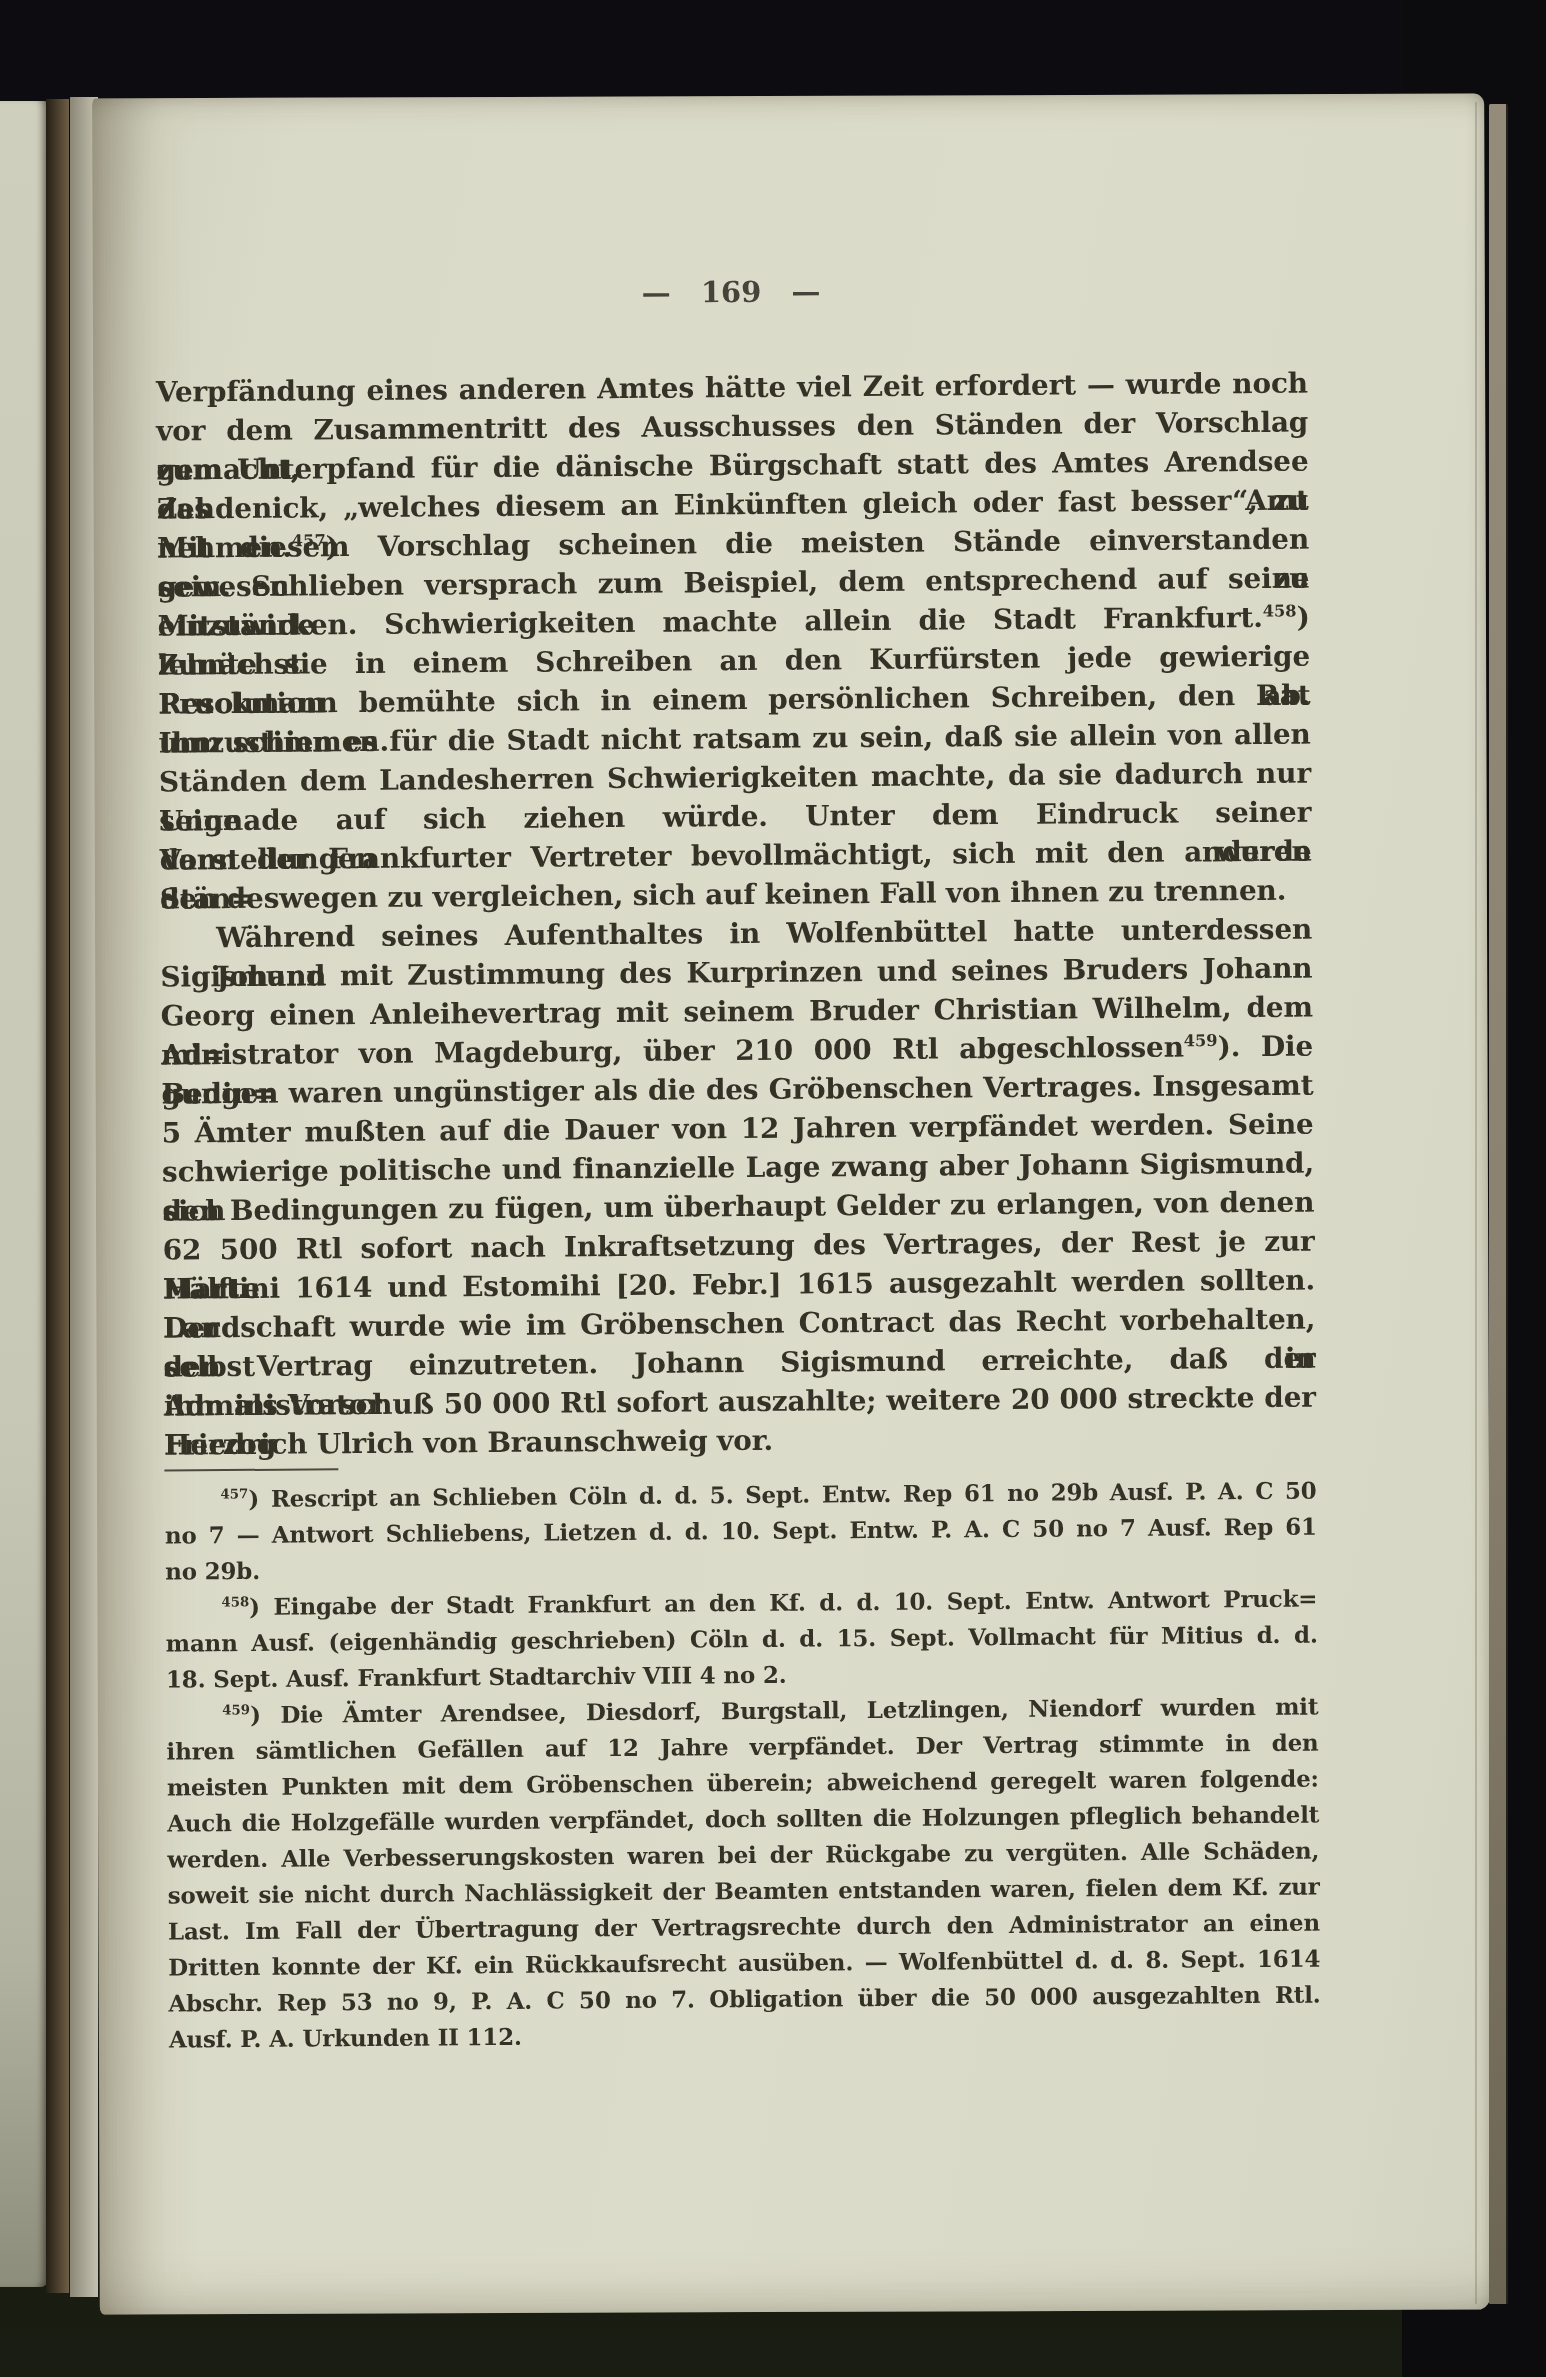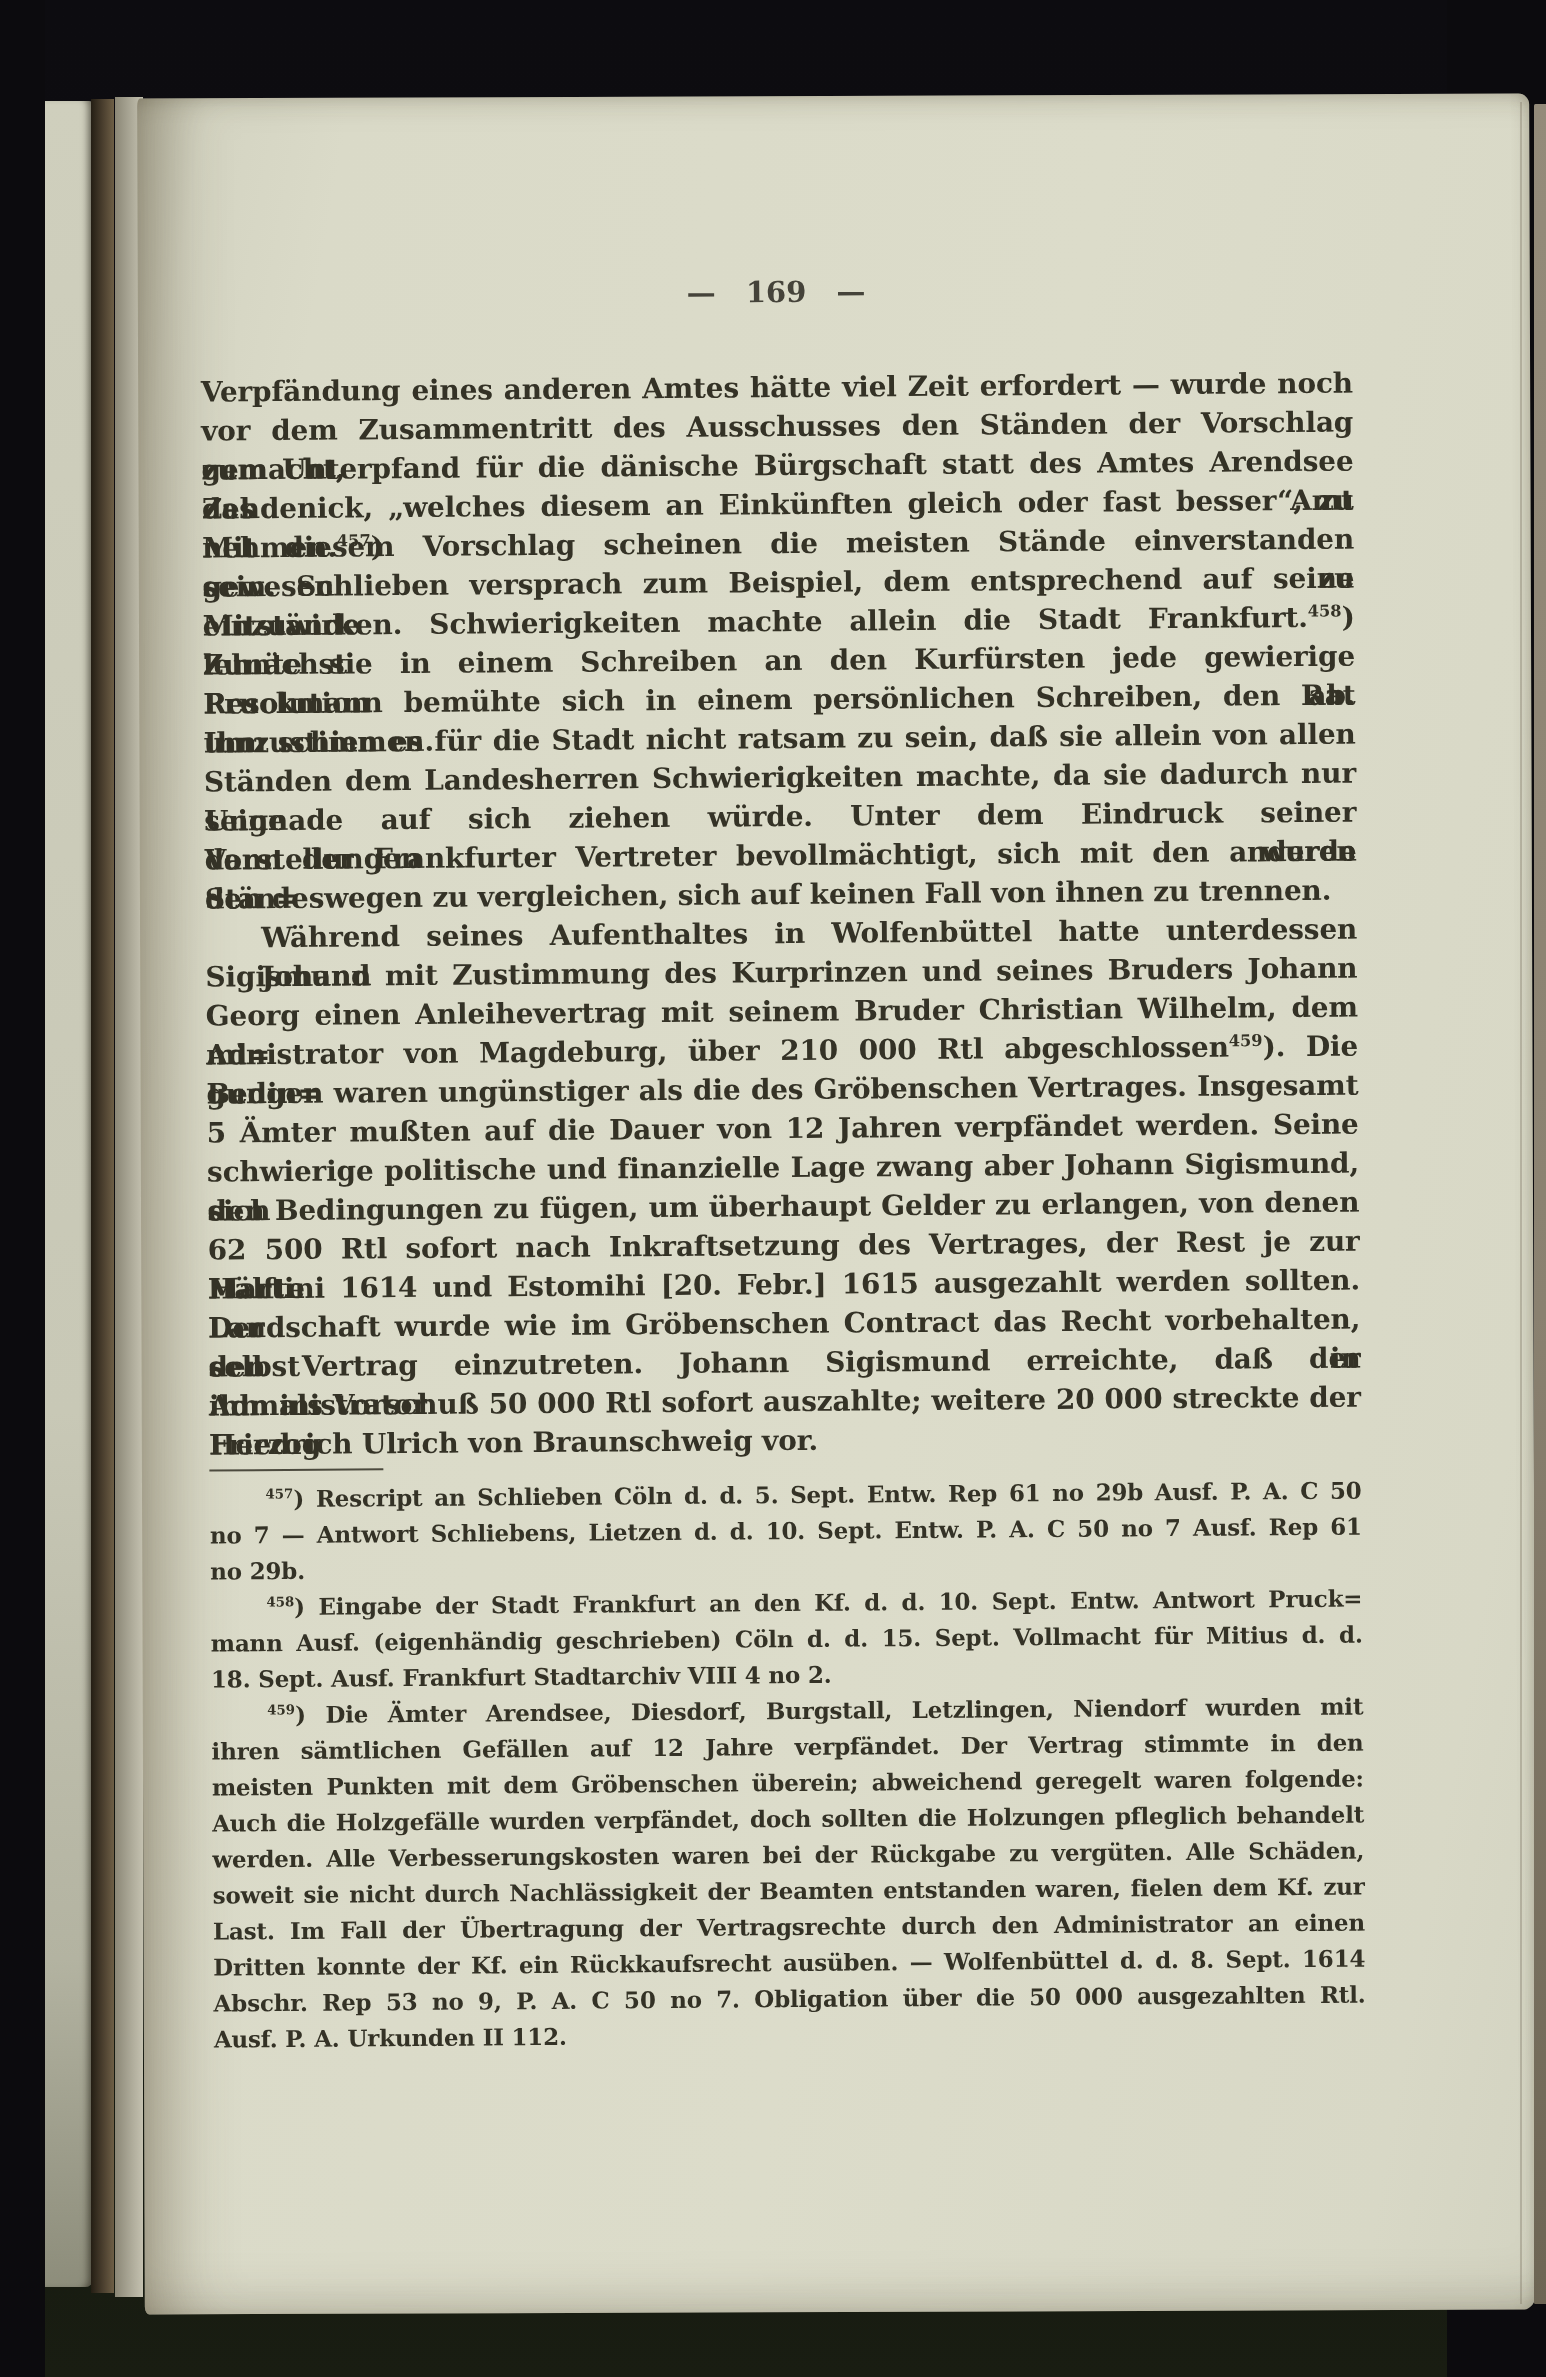--- a/index.html
+++ b/index.html
@@ -4,21 +4,20 @@
 <style>
   html,body { margin:0; padding:0; }
   body {
     width:1546px; height:2377px; overflow:hidden;
     background:#0c0b0e;
     font-family:"DejaVu Serif", serif;
   }
   .scene {
     position:relative; width:1402px; height:2377px;
     background:linear-gradient(180deg,#0d0c10 0%,#0e0d11 40%,#10120e 70%,#151910 85%,#191d12 100%);
-    margin-left:45px;
   }
   
   .prev-edge {
     position:absolute; left:0; top:101px; width:48px; height:2186px;
     background:linear-gradient(180deg,#cfcfbd 0%,#c8c8b6 60%,#b3b3a1 85%,#8d8d7b 100%);
     box-shadow:inset -9.3px 0 7.7px -4.6px rgba(20,14,6,.55);
     border-radius:0 4.6px 7.7px 0;
   }
   .gutter-dark {
     position:absolute; left:46px; top:99px; width:23px; height:2194px;

